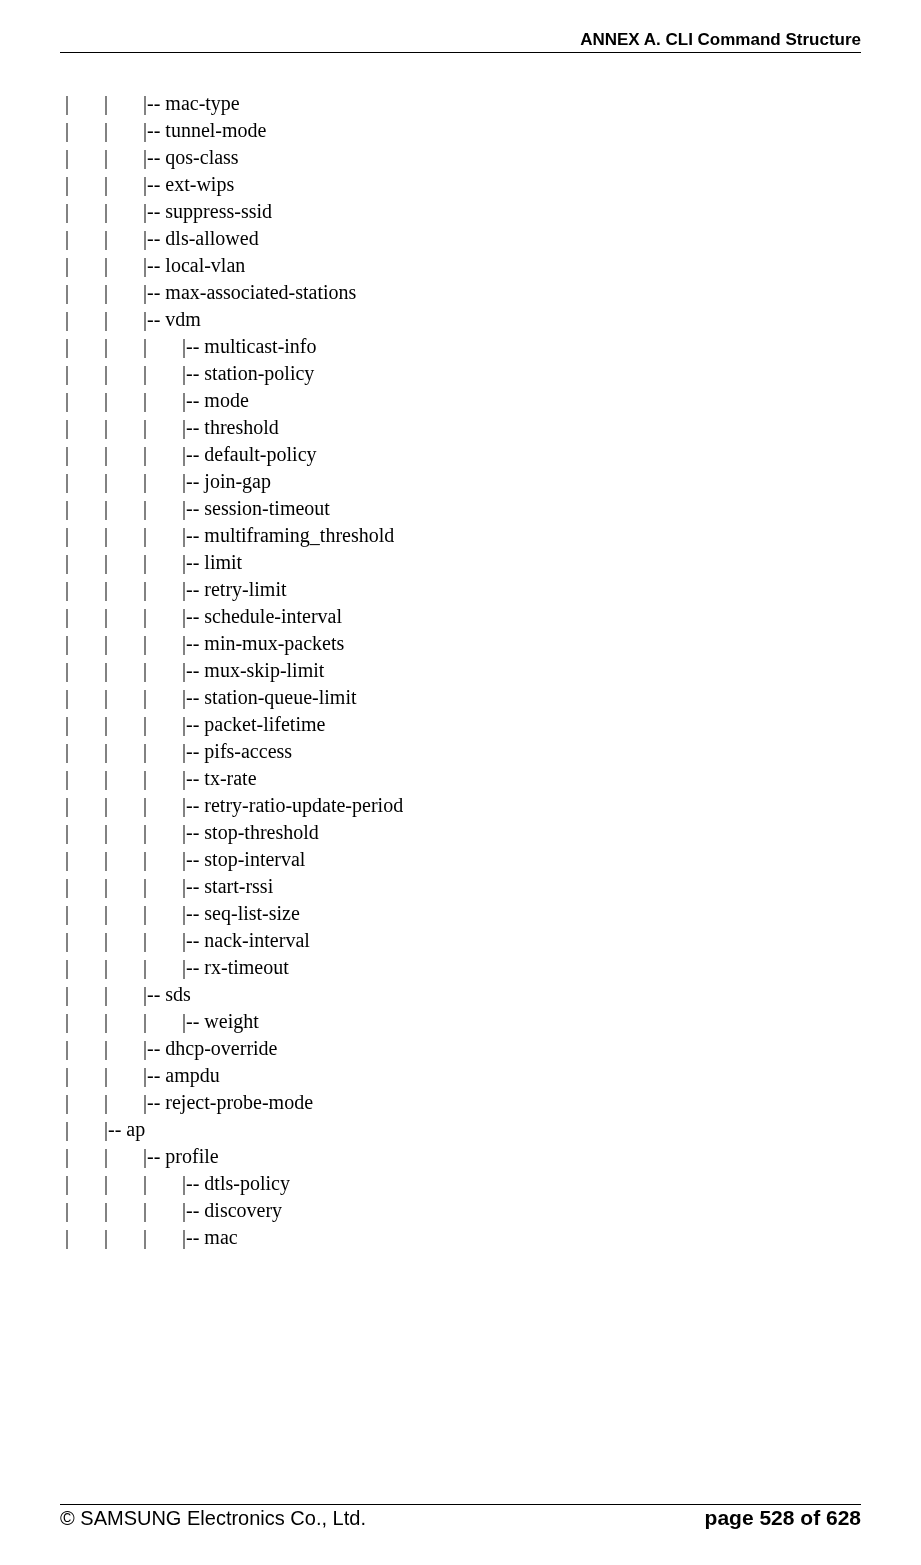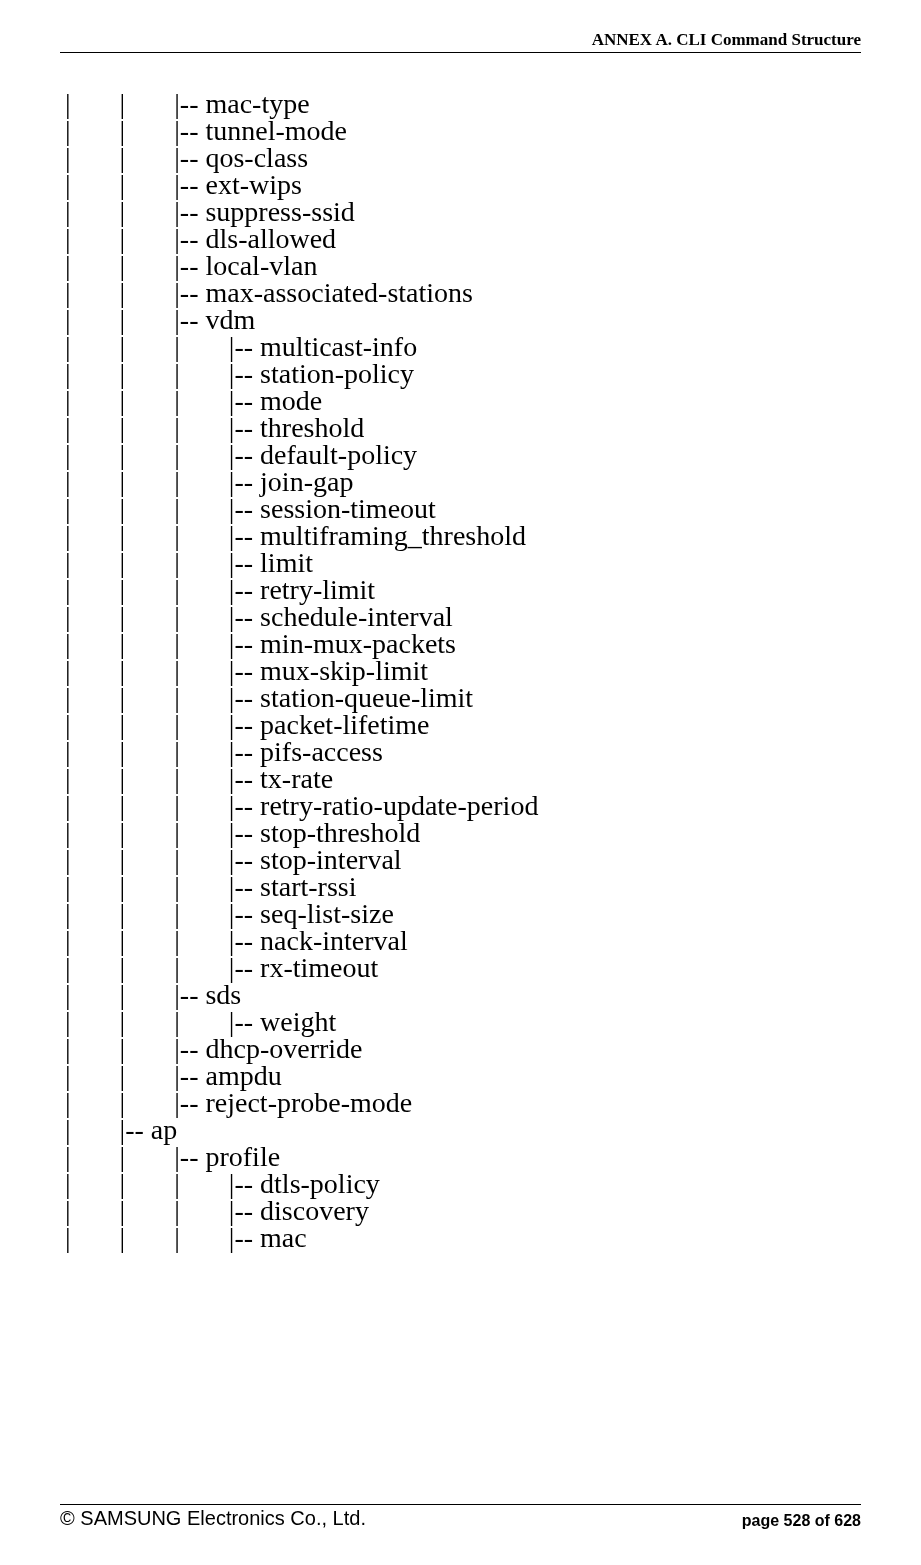--- a/index.html
+++ b/index.html
@@ -9,41 +9,41 @@
       width: 921px;
       height: 1565px;
       background: #fff;
       color: #000;
       position: relative;
     }
     .header {
       position: absolute;
       top: 30px;
       right: 60px;
-      font-family: Liberation Serif, serif;
+      font-family: Liberation Sans, sans-serif;
       font-weight: bold;
       font-size: 17px;
     }
     .header-rule {
       position: absolute;
       top: 52px;
       left: 60px;
       right: 60px;
       height: 1px;
       background: #000;
     }
     .content {
       position: absolute;
       top: 90px;
       left: 65px;
       right: 60px;
       font-family: "Times New Roman", Times, serif;
       white-space: pre;
       line-height: 27px;
-      font-size: 28px;
+      font-size: 20px;
     }
     .footer-rule {
       position: absolute;
       bottom: 60px;
       left: 60px;
       right: 60px;
       height: 1px;
       background: #000;
     }
     .footer-left {
@@ -52,21 +52,21 @@
       left: 60px;
       font-family: Arial, Helvetica, sans-serif;
       font-size: 20px;
     }
     .footer-right {
       position: absolute;
       bottom: 35px;
       right: 60px;
       font-family: Arial, Helvetica, sans-serif;
       font-weight: bold;
-      font-size: 16px;
+      font-size: 21px;
     }
   </style>
 </head>
 <body>
 
 <div class="header">ANNEX A. CLI Command Structure</div>
 <div class="header-rule"></div>
 
 <div class="content" id="tree-content"><div>|       |       |-- mac-type</div><div>|       |       |-- tunnel-mode</div><div>|       |       |-- qos-class</div><div>|       |       |-- ext-wips</div><div>|       |       |-- suppress-ssid</div><div>|       |       |-- dls-allowed</div><div>|       |       |-- local-vlan</div><div>|       |       |-- max-associated-stations</div><div>|       |       |-- vdm</div><div>|       |       |       |-- multicast-info</div><div>|       |       |       |-- station-policy</div><div>|       |       |       |-- mode</div><div>|       |       |       |-- threshold</div><div>|       |       |       |-- default-policy</div><div>|       |       |       |-- join-gap</div><div>|       |       |       |-- session-timeout</div><div>|       |       |       |-- multiframing_threshold</div><div>|       |       |       |-- limit</div><div>|       |       |       |-- retry-limit</div><div>|       |       |       |-- schedule-interval</div><div>|       |       |       |-- min-mux-packets</div><div>|       |       |       |-- mux-skip-limit</div><div>|       |       |       |-- station-queue-limit</div><div>|       |       |       |-- packet-lifetime</div><div>|       |       |       |-- pifs-access</div><div>|       |       |       |-- tx-rate</div><div>|       |       |       |-- retry-ratio-update-period</div><div>|       |       |       |-- stop-threshold</div><div>|       |       |       |-- stop-interval</div><div>|       |       |       |-- start-rssi</div><div>|       |       |       |-- seq-list-size</div><div>|       |       |       |-- nack-interval</div><div>|       |       |       |-- rx-timeout</div><div>|       |       |-- sds</div><div>|       |       |       |-- weight</div><div>|       |       |-- dhcp-override</div><div>|       |       |-- ampdu</div><div>|       |       |-- reject-probe-mode</div><div>|       |-- ap</div><div>|       |       |-- profile</div><div>|       |       |       |-- dtls-policy</div><div>|       |       |       |-- discovery</div><div>|       |       |       |-- mac</div></div>
 

